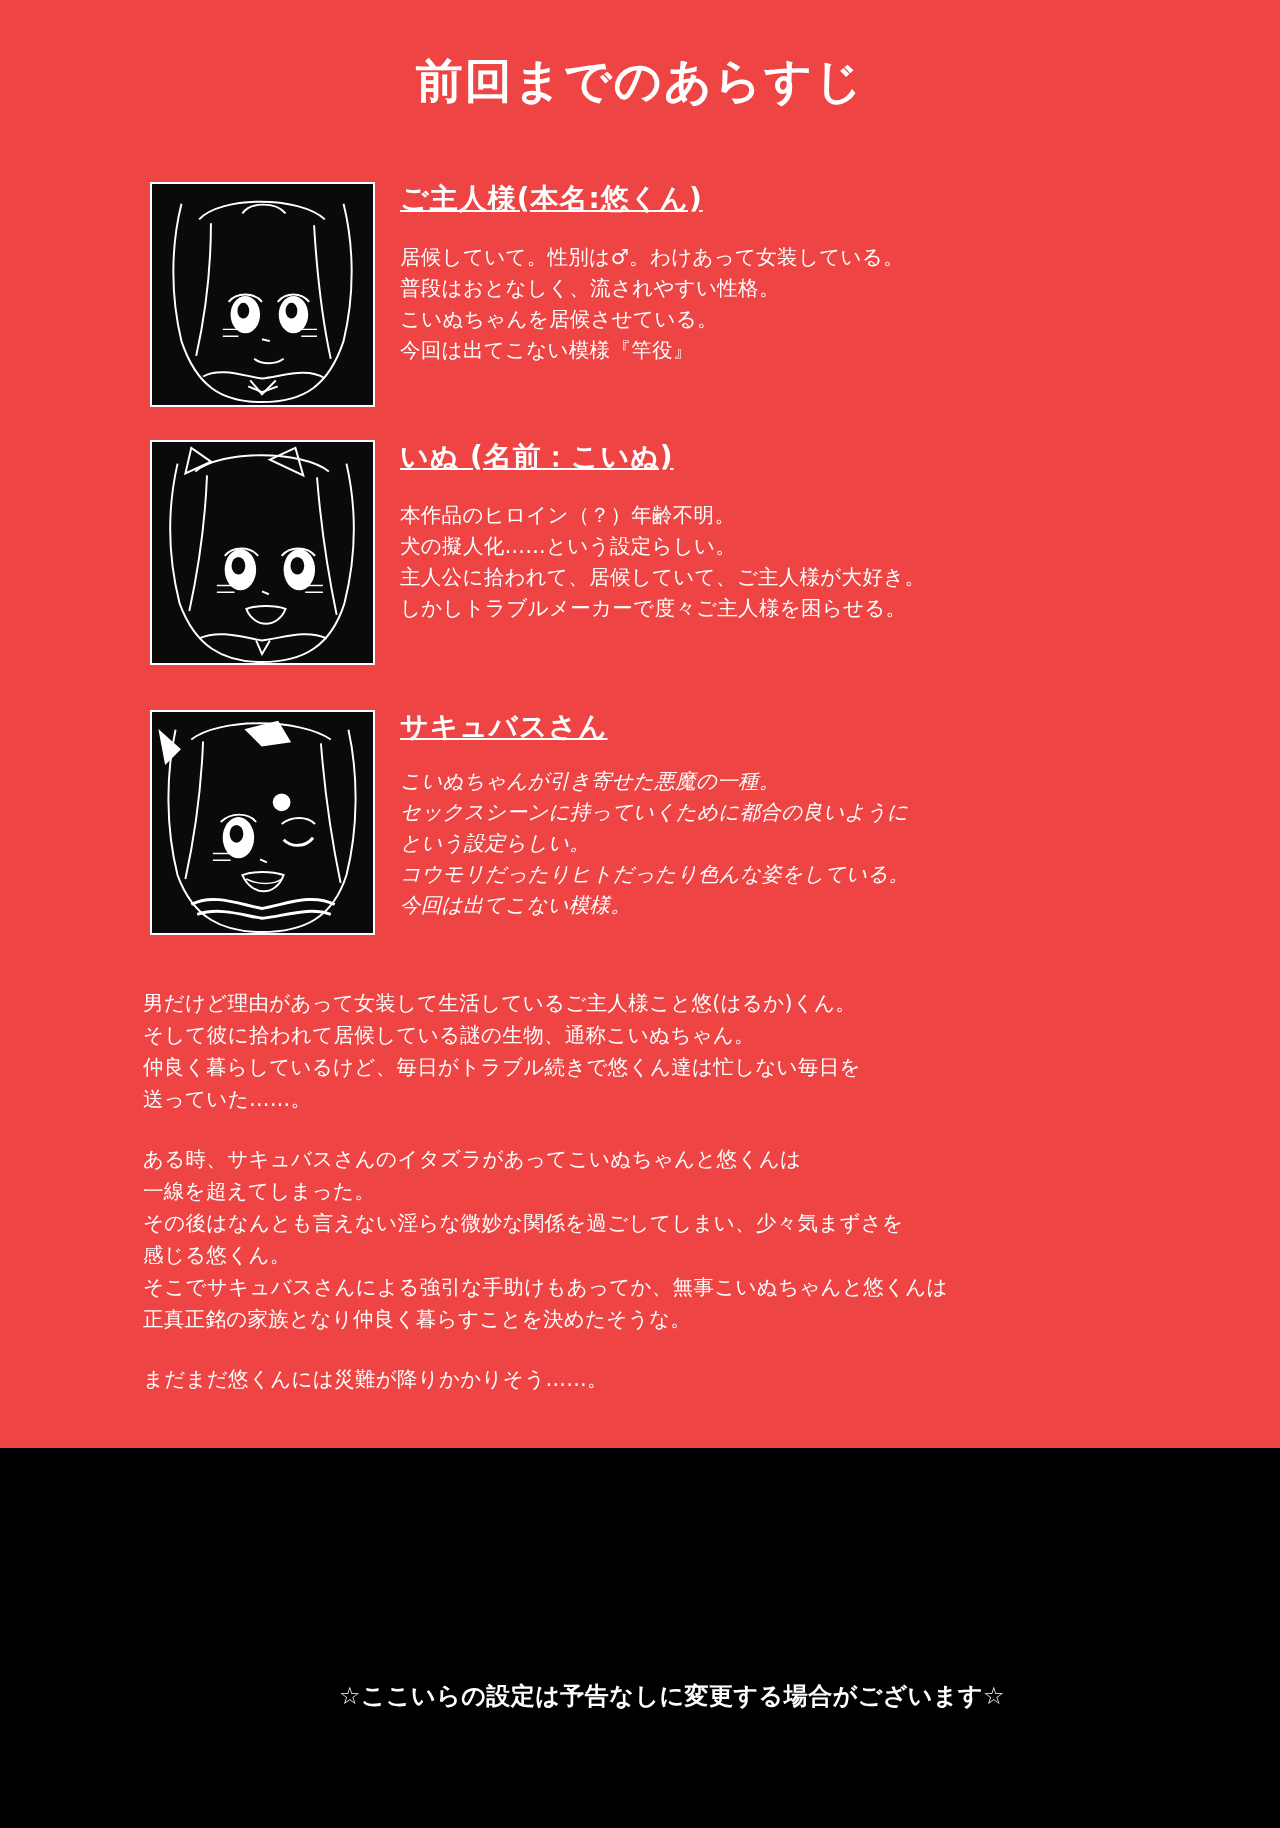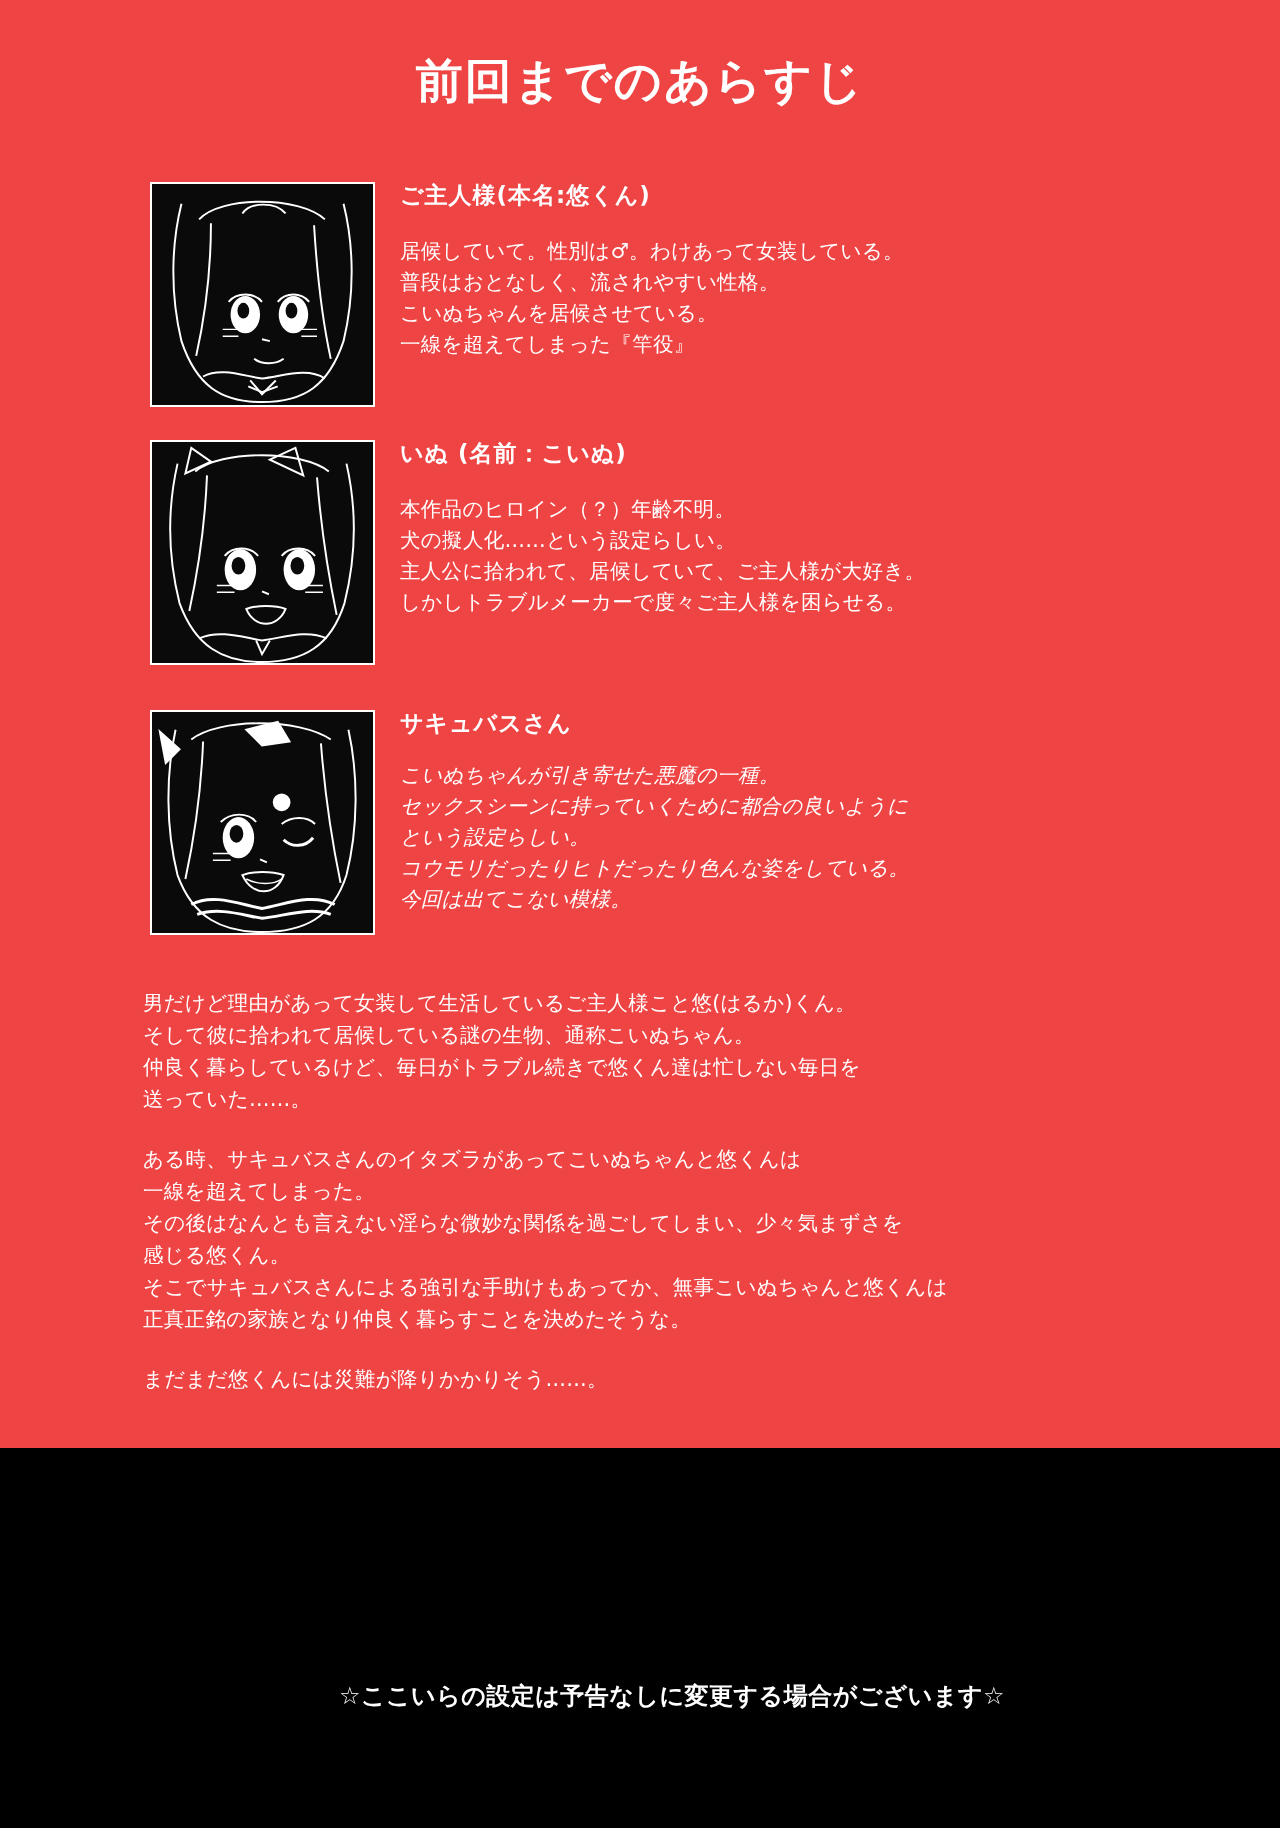--- a/index.html
+++ b/index.html
@@ -59,26 +59,27 @@
   }
   .portrait svg { display: block; width: 100%; height: 100%; }
 
   .char-text {
     position: absolute;
     left: 250px;
     top: 0;
     width: 740px;
   }
   .char-name {
-    font-size: 23px;
+    font-size: 28px;
     font-weight: bold;
     letter-spacing: 1px;
     color: #ffffff;
     line-height: 1.2;
     white-space: nowrap;
+    text-decoration: underline;
   }
   .char-desc {
     margin-top: 26px;
     font-size: 20.5px;
     line-height: 1.52;
     color: #ffffff;
     letter-spacing: 0.3px;
   }
   .char-desc div { white-space: nowrap; }
 
@@ -146,21 +147,21 @@
           <path d="M92 30 C100 18 126 18 136 30"></path>
         </g>
       </svg>
     </div>
     <div class="char-text">
       <div class="char-name">ご主人様(本名:悠くん)</div>
       <div class="char-desc">
         <div>居候していて。性別は♂。わけあって女装している。</div>
         <div>普段はおとなしく、流されやすい性格。</div>
         <div>こいぬちゃんを居候させている。</div>
-        <div>一線を超えてしまった『竿役』</div>
+        <div>今回は出てこない模様『竿役』</div>
       </div>
     </div>
   </div>
 
   <div class="char-block char-2">
     <div class="portrait">
       <svg viewBox="0 0 225 225" xmlns="http://www.w3.org/2000/svg">
         <rect x="0" y="0" width="225" height="225" fill="#0a0a0a"></rect>
         <g stroke="#ffffff" stroke-width="2" fill="none">
           <path d="M26 22 C16 66 16 116 28 164 C44 208 72 224 112 224 C154 224 182 208 196 164 C208 116 208 66 198 22"></path>

